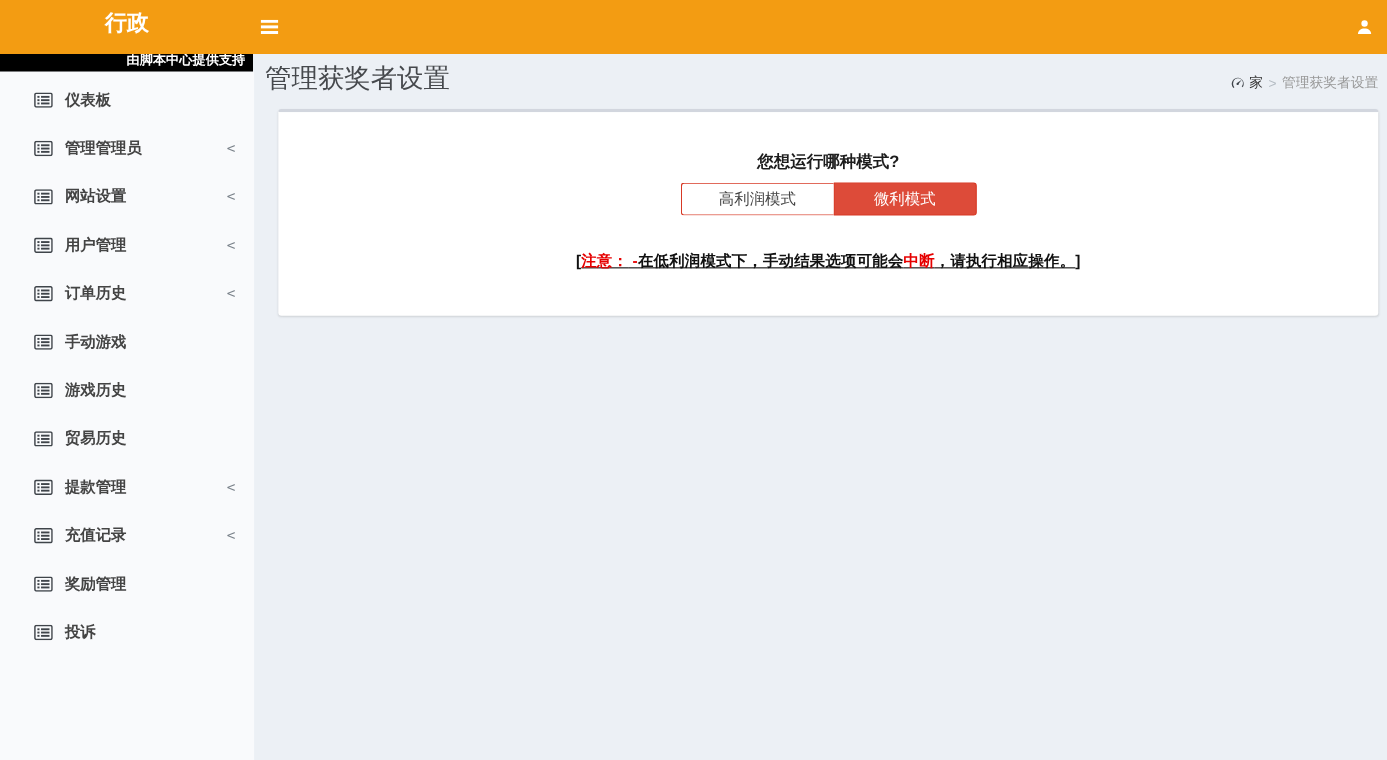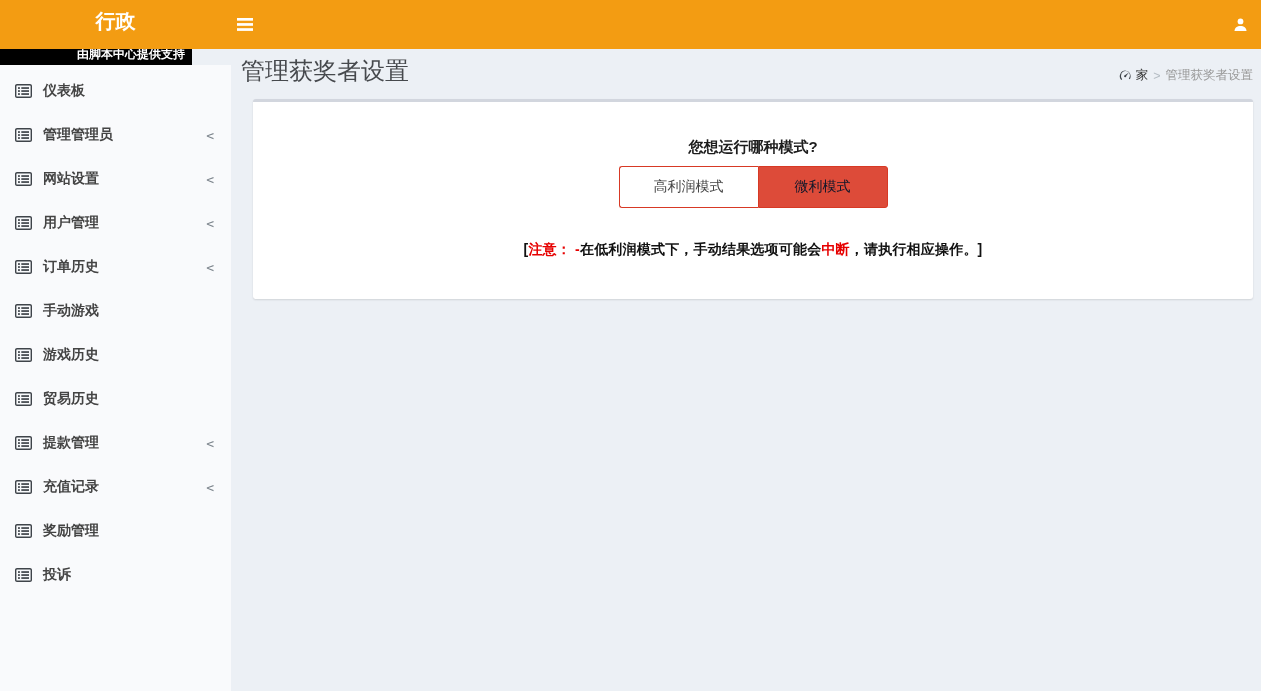--- a/index.html
+++ b/index.html
@@ -26,30 +26,30 @@
     width:231px;line-height:43px;text-align:center;
     color:#fff;font-size:20px;font-weight:700;cursor:pointer;
   }
   .hamburger{
     display:flex;align-items:center;padding:0 12px 0 6px;cursor:pointer;border:none;background:transparent;
   }
   .nav-right{margin-left:auto;display:flex;align-items:center;padding-right:7px;}
   .user-btn{display:flex;align-items:center;padding:4px 6px;cursor:pointer;background:transparent;border:none;}
   
   .powered{
-    position:fixed;top:43px;left:0;width:192px;height:22px;
+    position:fixed;top:43px;left:0;width:230px;height:22px;
     background:#000;color:#fff;font-size:12px;font-weight:700;
     line-height:22px;text-align:right;padding-right:7px;z-index:15;
   }
   
   .sidebar{
     position:fixed;top:65px;left:0;bottom:0;width:231px;
     background:var(--sidebar_bg);z-index:10;
   }
-  .sidebar ul{list-style:none;margin:0;padding:4px 0 0 0;}
+  .sidebar ul{list-style:none;margin:0;padding:4px 0 0 16px;}
   .side-item{
     position:relative;height:44px;display:flex;align-items:center;
     padding:0 15px;color:#444;font-size:14px;font-weight:600;cursor:pointer;
   }
   .side-icon{display:inline-flex;width:18px;margin-right:10px;color:#3f444a;flex:none;}
   .side-label{white-space:nowrap;}
   .chevron{
     position:absolute;right:17px;color:#7a828a;font-size:13px;font-weight:400;
     font-family:"DejaVu Sans Mono",monospace;
   }
@@ -74,34 +74,35 @@
   
   .box{
     margin:2px 8px 0 22px;background:#fff;
     border-top:3px solid #d2d6de;border-radius:3px;
     box-shadow:0 1px 2px rgba(0,0,0,.12);
     padding:36px 10px 40px;
   }
   .question{text-align:center;font-size:15px;font-weight:700;color:#1d1d1d;}
   .btn-group{display:flex;justify-content:center;margin-top:9px;}
   .btn{
-    height:42px;font-size:14px;cursor:pointer;
+    height:30px;font-size:14px;cursor:pointer;
     font-family:inherit;border:1px solid var(--danger_border);
   }
   .btn-white{
     background:#fff;color:#444;padding:0 34px;
     border-radius:3px 0 0 3px;border-right:none;
   }
   .btn-red{
-    background:var(--danger);color:#0f172a;padding:0 36px;
+    background:var(--danger);color:#ffffff;padding:0 36px;
     border-radius:0 3px 3px 0;
   }
   .notice{
     text-align:center;margin-top:33px;font-size:14px;font-weight:700;color:#111;
     letter-spacing:.2px;
+    text-decoration:underline;
   }
   .notice .red{color:var(--notice_red);}
 </style>
 </head>
 <body>
 
 <header class="navbar">
   <div class="brand">行政</div>
   <button class="hamburger">
     <span style="display:inline-flex;">

